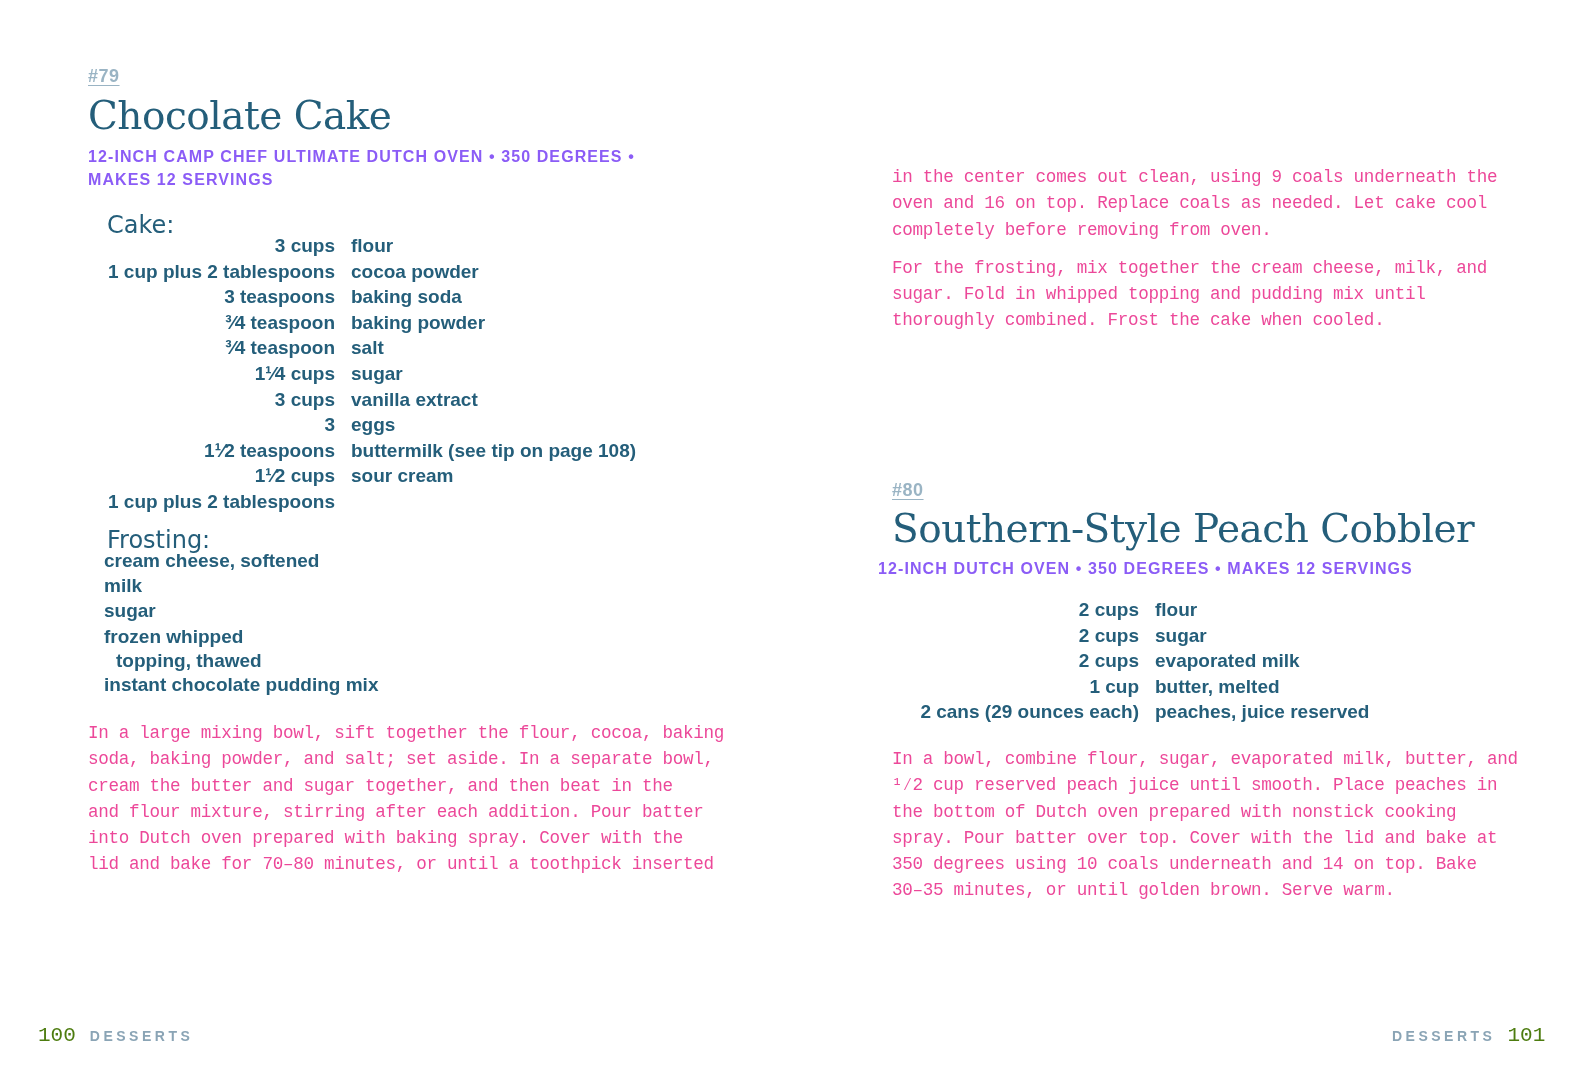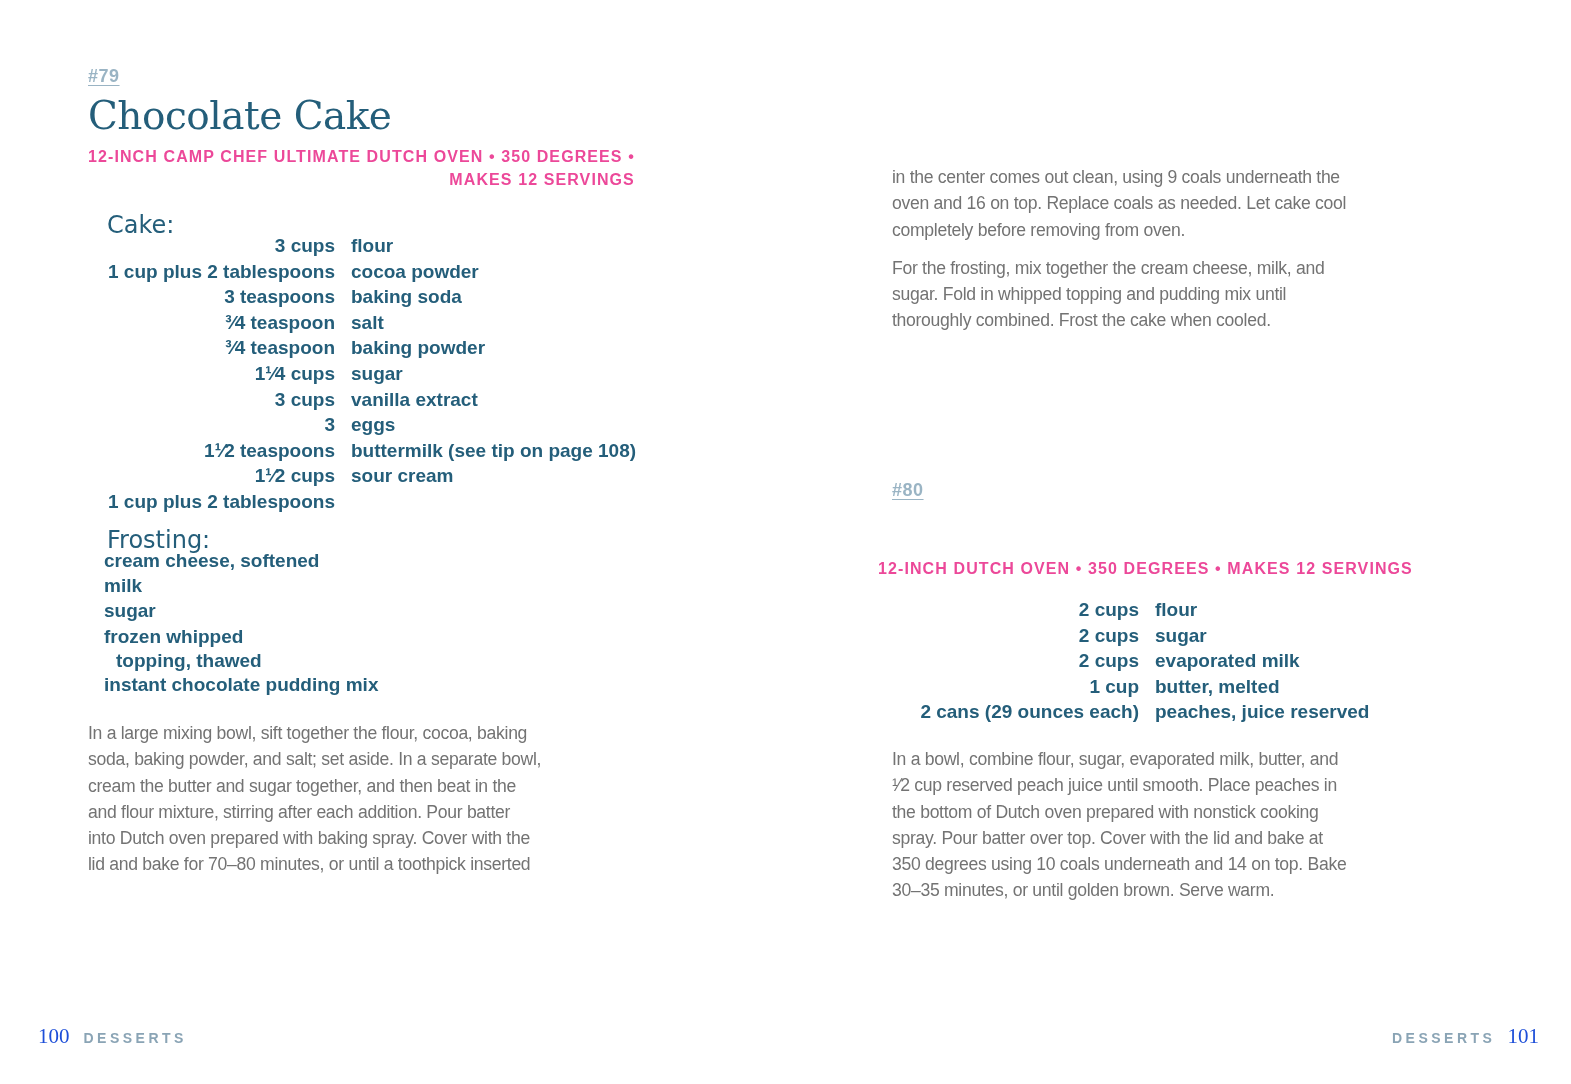--- a/index.html
+++ b/index.html
@@ -8,30 +8,30 @@
   .page { position:absolute; top:0; height:1084px; }
   .left { left:0; width:785px; }
   .right { left:785px; width:786px; }
 
   .rnum { position:absolute; font-family:"Liberation Sans", sans-serif; font-weight:bold;
           font-size:18px; color:#9ab4c4; text-decoration:underline; text-underline-offset:3px;
           letter-spacing:0.5px; }
   .rtitle { position:absolute; font-family:"DejaVu Serif", serif; font-size:39px; color:#245e7a;
             white-space:nowrap; letter-spacing:-0.5px; }
   .rmeta { position:absolute; font-family:"Liberation Sans", sans-serif; font-weight:bold; font-size:16px;
-           letter-spacing:1.1px; color:#ec4899; line-height:23px;text-align:right; }
+           letter-spacing:1.1px; color:#8b5cf6; line-height:23px; }
   .section { position:absolute; font-family:"DejaVu Sans", sans-serif; font-size:24px; color:#245e7a; }
   .ing { position:absolute; display:flex; font-family:"Liberation Sans", sans-serif; font-weight:bold;
          font-size:19px; color:#245e7a; line-height:25.6px; }
   .ing .amt { text-align:right; white-space:nowrap; }
   .ing .name { white-space:nowrap; }
-  .para { position:absolute; font-family:Liberation Sans, sans-serif; font-size:17.6px; line-height:26.3px;
-          color:#737373; margin:0; letter-spacing:-0.3px; }
+  .para { position:absolute; font-family:Liberation Mono, monospace; font-size:17.6px; line-height:26.3px;
+          color:#ec4899; margin:0; letter-spacing:-0.3px; }
   .folio { position:absolute; top:1024px; display:flex; align-items:baseline; }
-  .folio .num { font-family:Liberation Serif, serif; font-size:21px; color:#1d4ed8; }
+  .folio .num { font-family:Liberation Mono, monospace; font-size:21px; color:#4d7c0f; }
   .folio .sec { font-family:"Liberation Sans", sans-serif; font-weight:bold; font-size:14px;
                 letter-spacing:3.5px; color:#8aa4b5; }
 </style>
 </head>
 <body>
 
 <div class="page left">
   <div class="rnum" style="left:88px; top:66px;">#79</div>
   <div class="rtitle" style="left:88px; top:93px;">Chocolate Cake</div>
   <div class="rmeta" style="left:88px; top:145px;">
@@ -52,22 +52,22 @@
       <div>3 cups</div>
       <div>3</div>
       <div>1¹⁄2 teaspoons</div>
       <div>1¹⁄2 cups</div>
       <div>1 cup plus 2 tablespoons</div>
     </div>
     <div class="name" style="margin-left:16px;">
       <div>flour</div>
       <div>cocoa powder</div>
       <div>baking soda</div>
+      <div>baking powder</div>
       <div>salt</div>
-      <div>baking powder</div>
       <div>sugar</div>
       <div>vanilla extract</div>
       <div>eggs</div>
       <div>buttermilk (see tip on page 108)</div>
       <div>sour cream</div>
     </div>
   </div>
 
   <div class="section" style="left:107px; top:526px;">Frosting:</div>
 
@@ -102,20 +102,21 @@
     <div>in the center comes out clean, using 9 coals underneath the</div>
     <div>oven and 16 on top. Replace coals as needed. Let cake cool</div>
     <div>completely before removing from oven.</div>
     <div style="height:12px;"></div>
     <div>For the frosting, mix together the cream cheese, milk, and</div>
     <div>sugar. Fold in whipped topping and pudding mix until</div>
     <div>thoroughly combined. Frost the cake when cooled.</div>
   </div>
 
   <div class="rnum" style="left:107px; top:480px;">#80</div>
+  <div class="rtitle" style="left:107px; top:506px;">Southern-Style Peach Cobbler</div>
   <div class="rmeta" style="left:93px; top:557px;">12-INCH DUTCH OVEN • 350 DEGREES • MAKES 12 SERVINGS</div>
 
   <div class="ing" style="left:107px; top:597px;">
     <div class="amt" style="width:247px;">
       <div>2 cups</div>
       <div>2 cups</div>
       <div>2 cups</div>
       <div>1 cup</div>
       <div>2 cans (29 ounces each)</div>
     </div>

